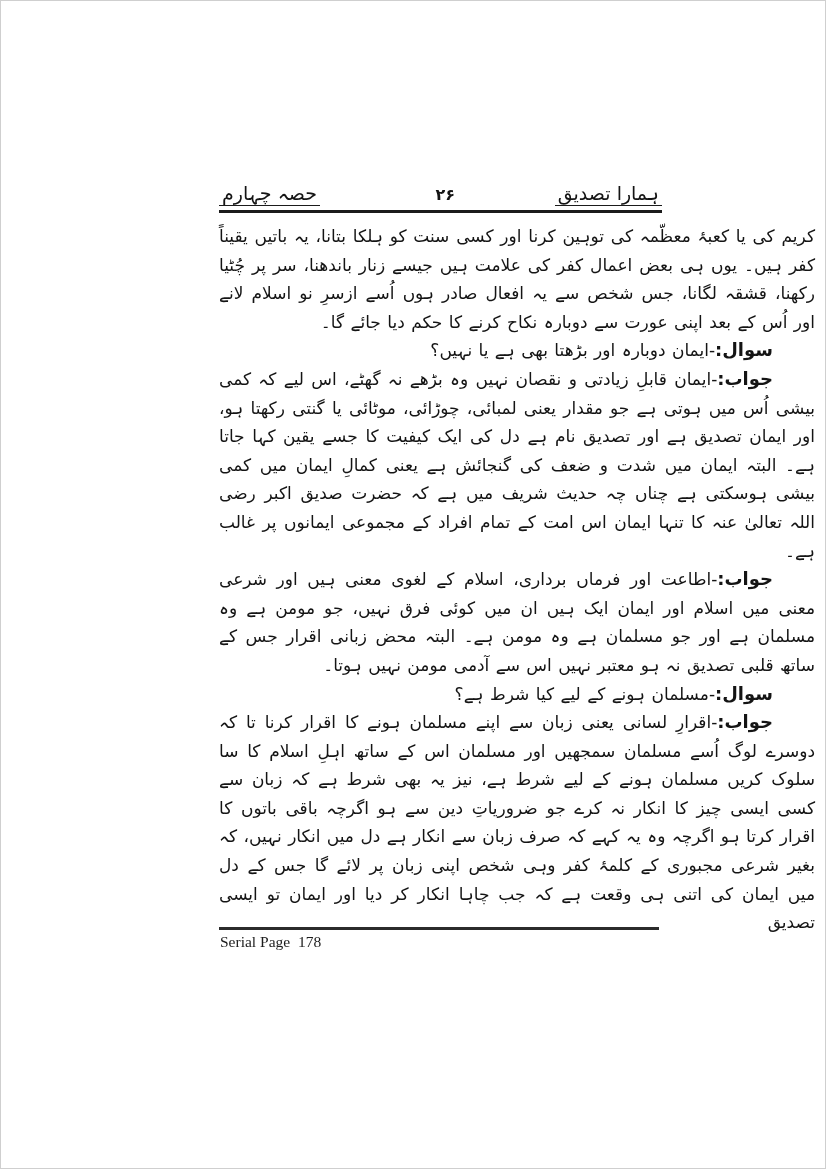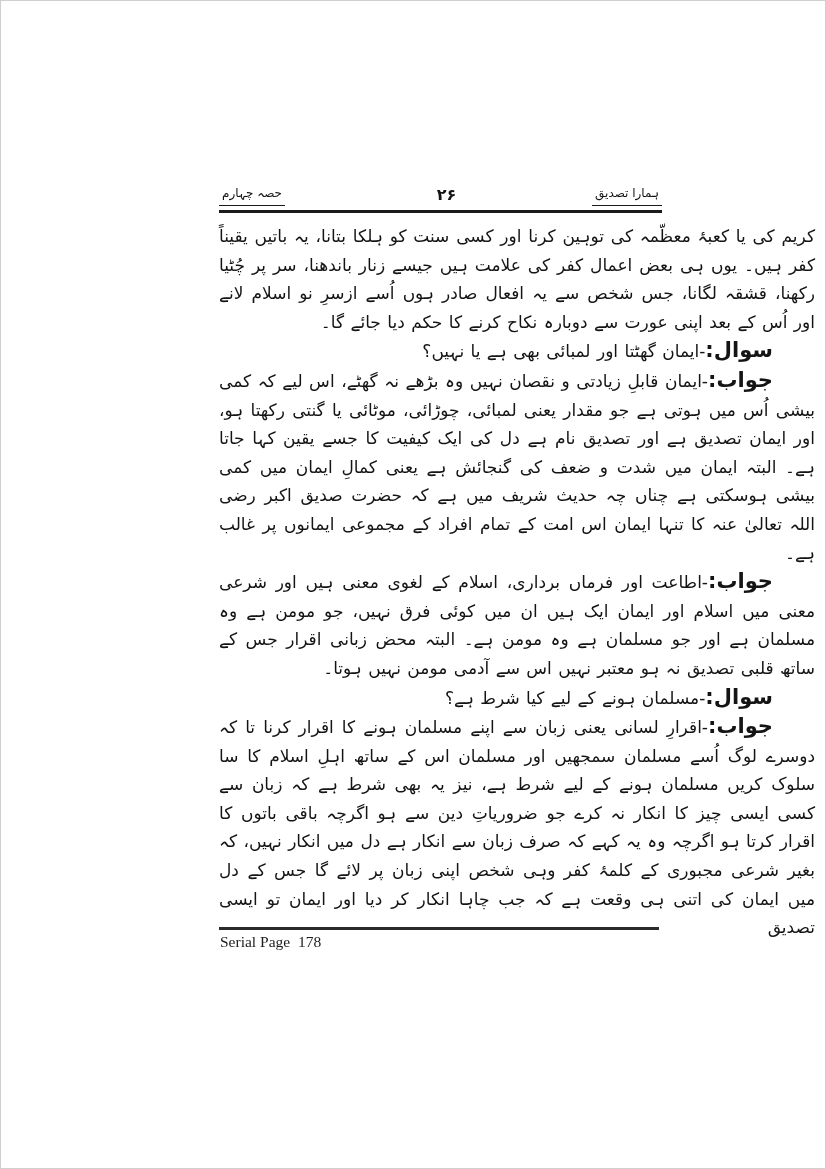--- a/index.html
+++ b/index.html
@@ -25,21 +25,21 @@
     top: 181px;
     width: 443px;
     direction: rtl;
     display: flex;
     justify-content: space-between;
     align-items: flex-end;
     border-bottom: 3px solid #1b1b1b;
     padding-bottom: 4px;
   }
   .header .title {
-    font-size: 12px;
+    font-size: 19px;
     line-height: 22px;
     border-bottom: 1.5px solid #1b1b1b;
     padding: 0 3px 1px 3px;
     white-space: nowrap;
   }
   .header .pagenum {
     font-size: 16px;
     font-weight: bold;
     line-height: 22px;
     transform: translateX(8px);
@@ -56,21 +56,21 @@
     line-height: 28.6px;
     word-spacing: 1px;
   }
   .body-text p {
     margin: 0;
     padding: 0;
   }
   .indent { text-indent: 42px; }
   .qlabel {
     font-weight: bold;
-    font-size: 21px;
+    font-size: 18px;
   }
   
   .footer-rule {
     position: absolute;
     left: 218px;
     top: 926px;
     width: 440px;
     height: 3px;
     background: #2b2b2b;
   }
@@ -93,21 +93,21 @@
   <div class="header">
     <span class="title">ہمارا تصدیق</span>
     <span class="pagenum">۲۶</span>
     <span class="title">حصہ چہارم</span>
   </div>
 
   <div class="body-text">
 
     <p>کریم کی یا کعبۂ معظّمہ کی توہین کرنا اور کسی سنت کو ہلکا بتانا، یہ باتیں یقیناً کفر ہیں۔ یوں ہی بعض اعمال کفر کی علامت ہیں جیسے زنار باندھنا، سر پر چُٹیا رکھنا، قشقہ لگانا، جس شخص سے یہ افعال صادر ہوں اُسے ازسرِ نو اسلام لانے اور اُس کے بعد اپنی عورت سے دوبارہ نکاح کرنے کا حکم دیا جائے گا۔</p>
 
-    <p class="indent"><span class="qlabel">سوال:</span><span>-ایمان گھٹتا اور لمبائی بھی ہے یا نہیں؟</span></p>
+    <p class="indent"><span class="qlabel">سوال:</span><span>-ایمان دوبارہ اور بڑھتا بھی ہے یا نہیں؟</span></p>
     <p class="indent"><span class="qlabel">جواب:</span><span>-ایمان قابلِ زیادتی و نقصان نہیں وہ بڑھے نہ گھٹے، اس لیے کہ کمی بیشی اُس میں ہوتی ہے جو مقدار یعنی لمبائی، چوڑائی، موٹائی یا گنتی رکھتا ہو، اور ایمان تصدیق ہے اور تصدیق نام ہے دل کی ایک کیفیت کا جسے یقین کہا جاتا ہے۔ البتہ ایمان میں شدت و ضعف کی گنجائش ہے یعنی کمالِ ایمان میں کمی بیشی ہوسکتی ہے چناں چہ حدیث شریف میں ہے کہ حضرت صدیق اکبر رضی اللہ تعالیٰ عنہ کا تنہا ایمان اس امت کے تمام افراد کے مجموعی ایمانوں پر غالب ہے۔</span></p>
 
     <p class="indent"><span class="qlabel">جواب:</span><span>-اطاعت اور فرماں برداری، اسلام کے لغوی معنی ہیں اور شرعی معنی میں اسلام اور ایمان ایک ہیں ان میں کوئی فرق نہیں، جو مومن ہے وہ مسلمان ہے اور جو مسلمان ہے وہ مومن ہے۔ البتہ محض زبانی اقرار جس کے ساتھ قلبی تصدیق نہ ہو معتبر نہیں اس سے آدمی مومن نہیں ہوتا۔</span></p>
 
     <p class="indent"><span class="qlabel">سوال:</span><span>-مسلمان ہونے کے لیے کیا شرط ہے؟</span></p>
     <p class="indent"><span class="qlabel">جواب:</span><span>-اقرارِ لسانی یعنی زبان سے اپنے مسلمان ہونے کا اقرار کرنا تا کہ دوسرے لوگ اُسے مسلمان سمجھیں اور مسلمان اس کے ساتھ اہلِ اسلام کا سا سلوک کریں مسلمان ہونے کے لیے شرط ہے، نیز یہ بھی شرط ہے کہ زبان سے کسی ایسی چیز کا انکار نہ کرے جو ضروریاتِ دین سے ہو اگرچہ باقی باتوں کا اقرار کرتا ہو اگرچہ وہ یہ کہے کہ صرف زبان سے انکار ہے دل میں انکار نہیں، کہ بغیر شرعی مجبوری کے کلمۂ کفر وہی شخص اپنی زبان پر لائے گا جس کے دل میں ایمان کی اتنی ہی وقعت ہے کہ جب چاہا انکار کر دیا اور ایمان تو ایسی تصدیق</span></p>
 
   </div>
 
   <div class="footer-rule"></div>

